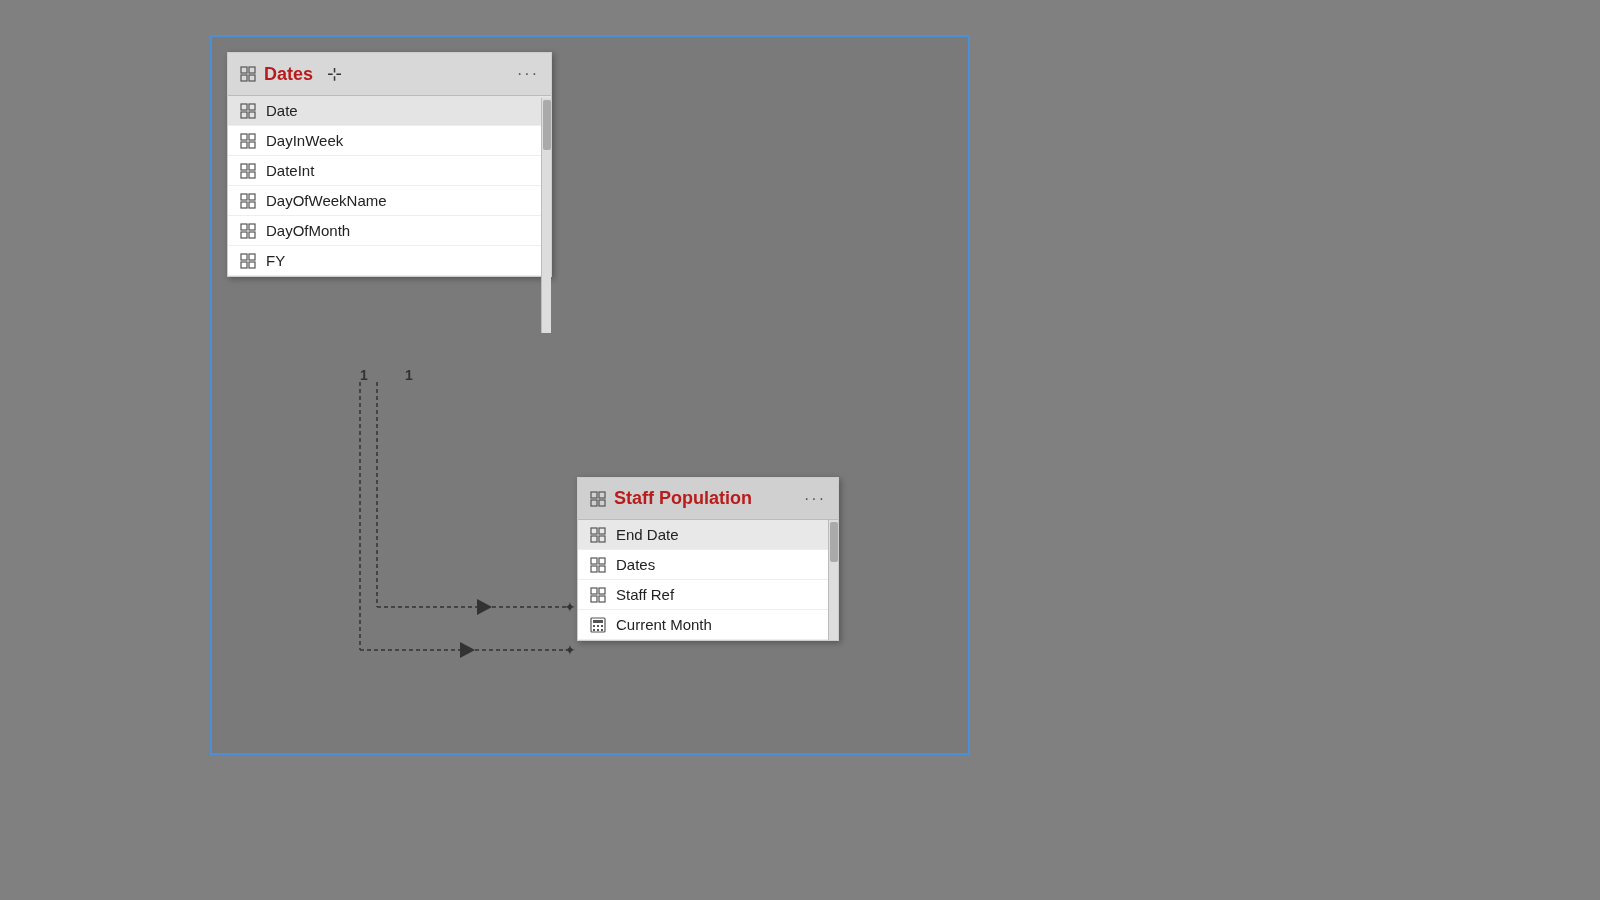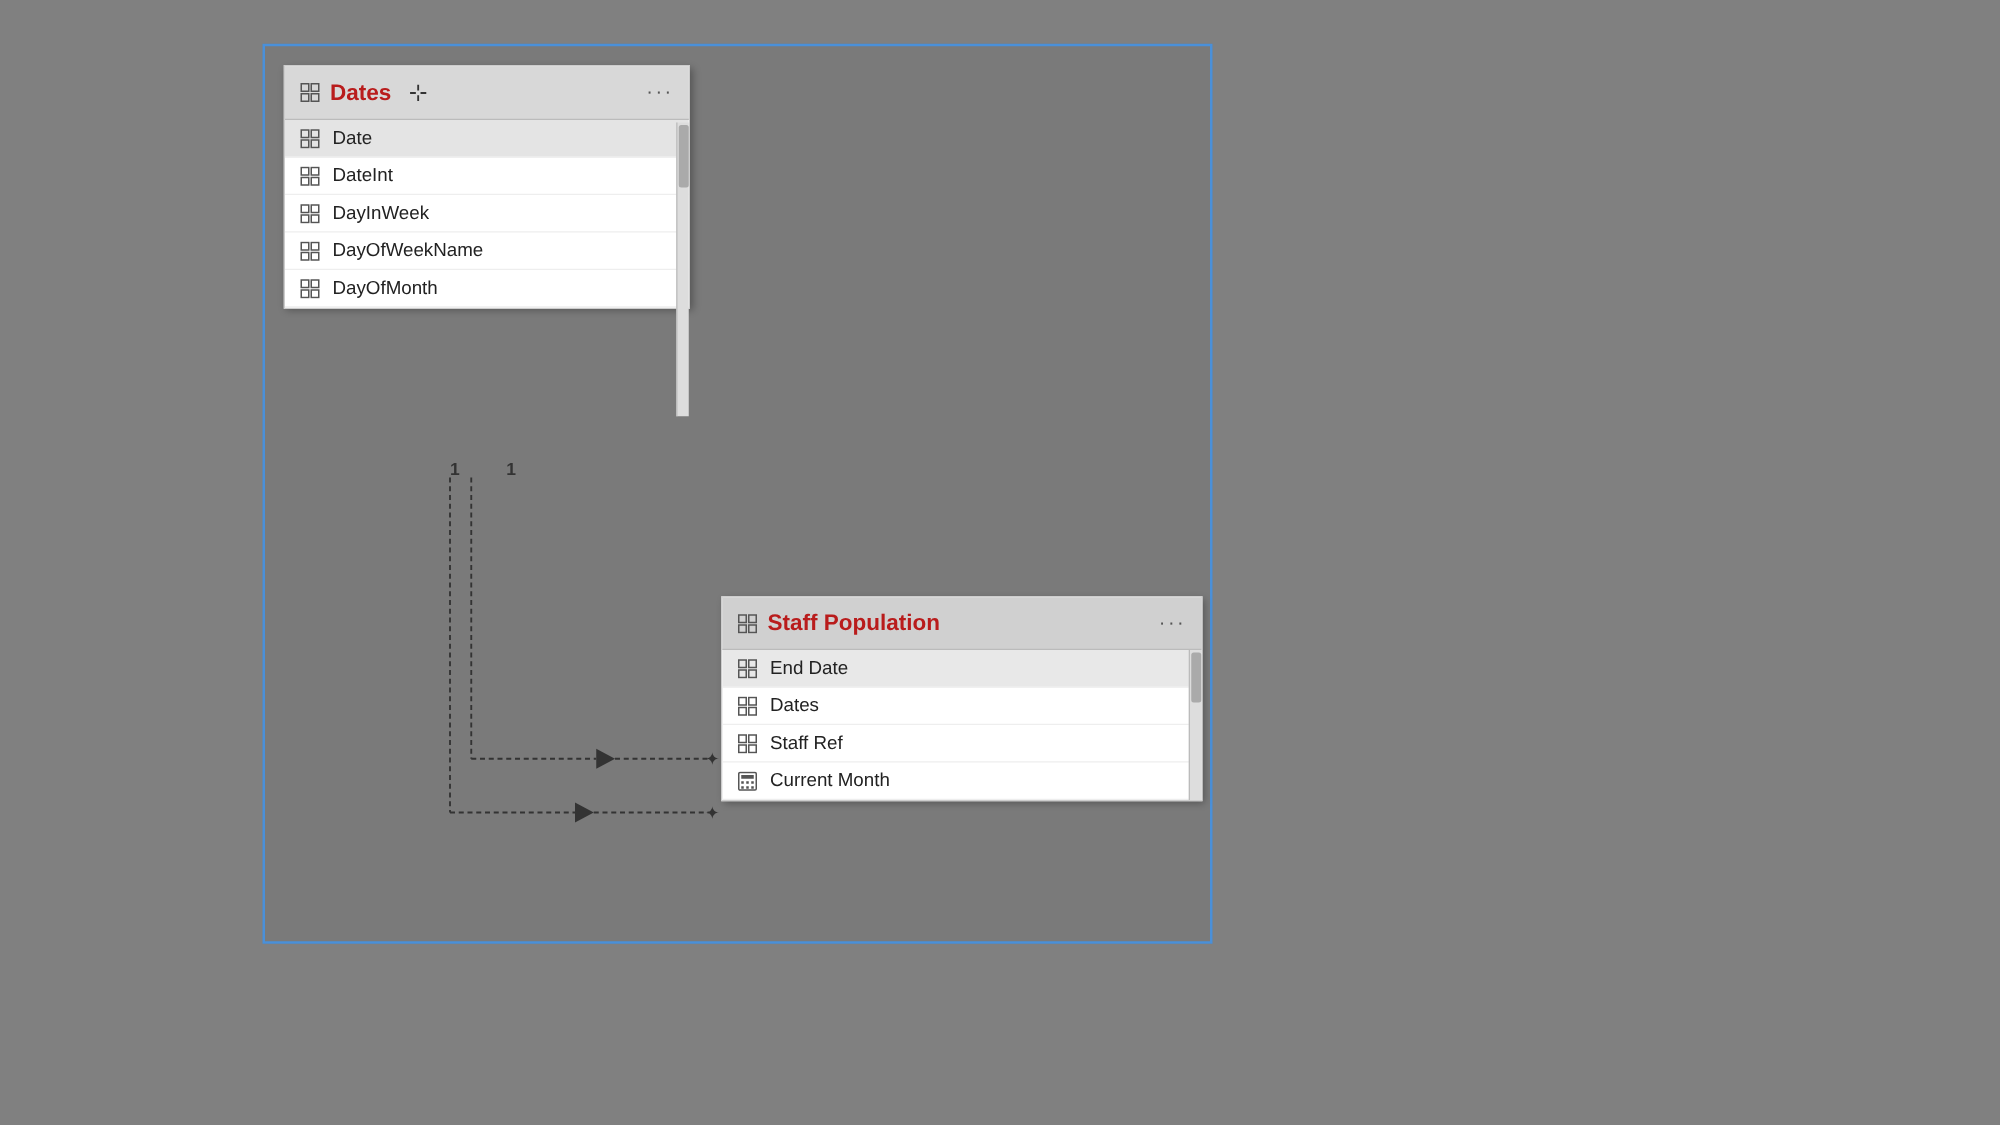--- a/index.html
+++ b/index.html
@@ -96,21 +96,21 @@
       width: 100%;
       height: 100%;
       pointer-events: none;
     }
 
     
     .staff-table {
       position: absolute;
       top: 440px;
       left: 365px;
-      width: 385px;
+      width: 262px;
       background: #f0f0f0;
       border: 1px solid #ccc;
       box-shadow: 2px 2px 6px rgba(0,0,0,0.3);
     }
 
     .staff-table .table-header {
       background: #d0d0d0;
     }
 
     .staff-table .table-rows {
@@ -198,48 +198,57 @@
         </svg>
         <span>Date</span>
       </div>
       <div class="table-row">
         <svg class="grid-icon" viewBox="0 0 16 16">
           <rect x="1" y="1" width="6" height="6" fill="none" stroke="#555" stroke-width="1.2"></rect>
           <rect x="9" y="1" width="6" height="6" fill="none" stroke="#555" stroke-width="1.2"></rect>
           <rect x="1" y="9" width="6" height="6" fill="none" stroke="#555" stroke-width="1.2"></rect>
           <rect x="9" y="9" width="6" height="6" fill="none" stroke="#555" stroke-width="1.2"></rect>
         </svg>
+        <span>DayInWeek</span>
+      </div>
+      <div class="table-row">
+        <svg class="grid-icon" viewBox="0 0 16 16">
+          <rect x="1" y="1" width="6" height="6" fill="none" stroke="#555" stroke-width="1.2"></rect>
+          <rect x="9" y="1" width="6" height="6" fill="none" stroke="#555" stroke-width="1.2"></rect>
+          <rect x="1" y="9" width="6" height="6" fill="none" stroke="#555" stroke-width="1.2"></rect>
+          <rect x="9" y="9" width="6" height="6" fill="none" stroke="#555" stroke-width="1.2"></rect>
+        </svg>
         <span>DateInt</span>
       </div>
       <div class="table-row">
         <svg class="grid-icon" viewBox="0 0 16 16">
           <rect x="1" y="1" width="6" height="6" fill="none" stroke="#555" stroke-width="1.2"></rect>
           <rect x="9" y="1" width="6" height="6" fill="none" stroke="#555" stroke-width="1.2"></rect>
           <rect x="1" y="9" width="6" height="6" fill="none" stroke="#555" stroke-width="1.2"></rect>
           <rect x="9" y="9" width="6" height="6" fill="none" stroke="#555" stroke-width="1.2"></rect>
         </svg>
-        <span>DayInWeek</span>
-      </div>
-      <div class="table-row">
-        <svg class="grid-icon" viewBox="0 0 16 16">
-          <rect x="1" y="1" width="6" height="6" fill="none" stroke="#555" stroke-width="1.2"></rect>
-          <rect x="9" y="1" width="6" height="6" fill="none" stroke="#555" stroke-width="1.2"></rect>
-          <rect x="1" y="9" width="6" height="6" fill="none" stroke="#555" stroke-width="1.2"></rect>
-          <rect x="9" y="9" width="6" height="6" fill="none" stroke="#555" stroke-width="1.2"></rect>
-        </svg>
         <span>DayOfWeekName</span>
       </div>
       <div class="table-row">
         <svg class="grid-icon" viewBox="0 0 16 16">
           <rect x="1" y="1" width="6" height="6" fill="none" stroke="#555" stroke-width="1.2"></rect>
           <rect x="9" y="1" width="6" height="6" fill="none" stroke="#555" stroke-width="1.2"></rect>
           <rect x="1" y="9" width="6" height="6" fill="none" stroke="#555" stroke-width="1.2"></rect>
           <rect x="9" y="9" width="6" height="6" fill="none" stroke="#555" stroke-width="1.2"></rect>
         </svg>
         <span>DayOfMonth</span>
+      </div>
+      <div class="table-row">
+        <svg class="grid-icon" viewBox="0 0 16 16">
+          <rect x="1" y="1" width="6" height="6" fill="none" stroke="#555" stroke-width="1.2"></rect>
+          <rect x="9" y="1" width="6" height="6" fill="none" stroke="#555" stroke-width="1.2"></rect>
+          <rect x="1" y="9" width="6" height="6" fill="none" stroke="#555" stroke-width="1.2"></rect>
+          <rect x="9" y="9" width="6" height="6" fill="none" stroke="#555" stroke-width="1.2"></rect>
+        </svg>
+        <span>FY</span>
       </div>
     </div>
 
     <div style="position:absolute; right:0; top:45px; width:10px; height:235px; background:#ddd; border-left:1px solid #bbb;">
       <div style="width:8px; height:50px; background:#aaa; margin:2px auto; border-radius:2px;"></div>
     </div>
   </div>
 
   <div class="staff-table">
     <div class="table-header">

